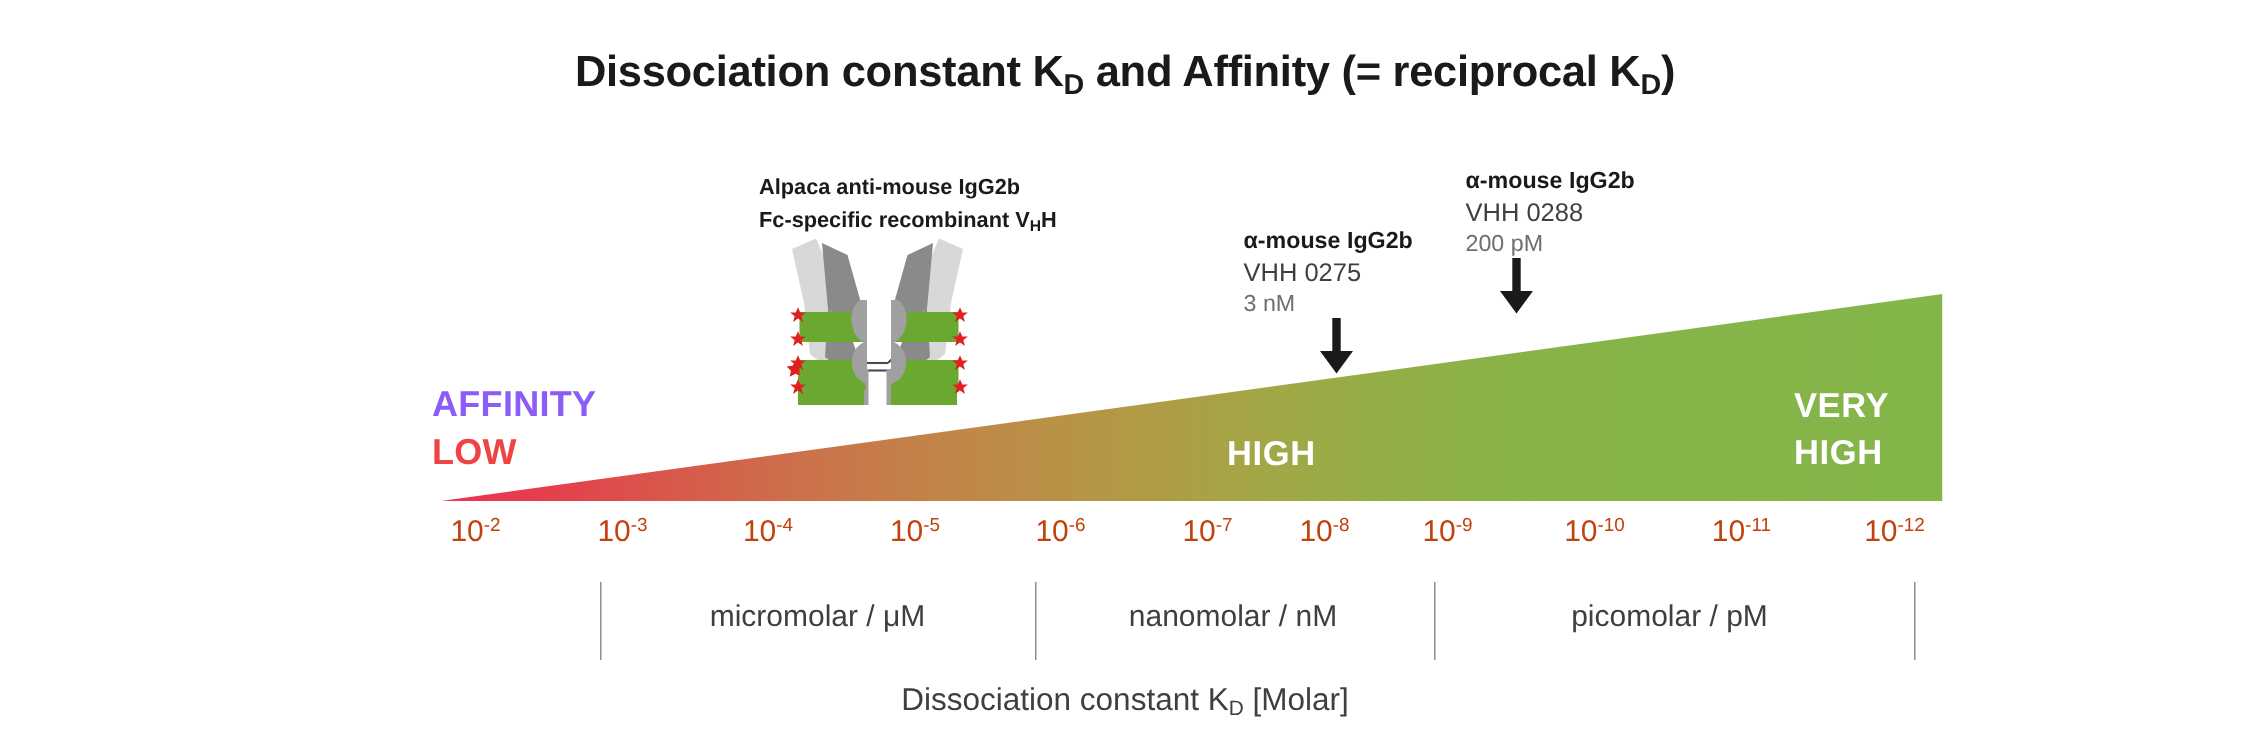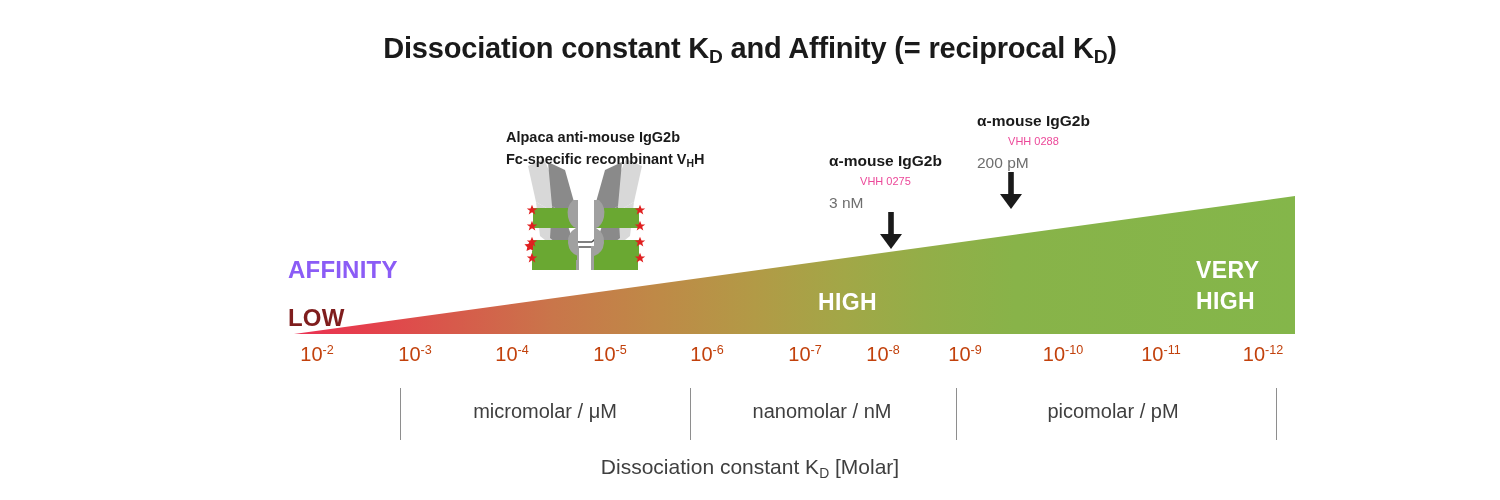--- a/index.html
+++ b/index.html
@@ -30,41 +30,41 @@
 
   
   .wedge-label {
     position: absolute; font-weight: bold; white-space: nowrap;
   }
   #affinity-word {
     left: 288px; top: 256px;
     font-size: 24px; color: #8b5cf6; letter-spacing: 0.2px;
   }
   #low-word {
-    left: 288px; top: 304px;
-    font-size: 24px; color: #7f1d1d; letter-spacing: 0.2px;
+    left: 288px; top: 288px;
+    font-size: 24px; color: #ef4444; letter-spacing: 0.2px;
   }
   #high-word {
     left: 818px; top: 289px;
     font-size: 23px; color: #ffffff; letter-spacing: 0.4px;
   }
   #veryhigh-word {
     left: 1196px; top: 255px;
     font-size: 23px; color: #ffffff; letter-spacing: 0.4px;
     line-height: 31px; text-align: left;
   }
 
   
   .annot { position: absolute; white-space: nowrap; }
   .annot .l1 { font-size: 15.5px; font-weight: bold; color: #1a1a1a; line-height: 21px; }
-  .annot .l2 { font-size: 11px; color: #ec4899; line-height: 21px; text-align: center; }
+  .annot .l2 { font-size: 17px; color: #404040; line-height: 21px; }
   .annot .l3 { font-size: 15.5px; color: #6e6e6e; line-height: 21px; }
 
   #annot-ab { left: 506px; top: 114px; }
-  #annot-ab .a1 { font-size: 14.5px; font-weight: bold; color: #1a1a1a; line-height: 22px; margin-top: 12px; }
+  #annot-ab .a1 { font-size: 14.5px; font-weight: bold; color: #1a1a1a; line-height: 22px; }
   #annot-ab .a2 { font-size: 14.5px; font-weight: bold; color: #1a1a1a; line-height: 22px; }
   .subsm { font-size: 0.72em; vertical-align: -0.3em; font-weight: bold; }
 
   #annot-0275 { left: 829px; top: 150px; }
   #annot-0288 { left: 977px; top: 110px; }
 
   
   .arrow { position: absolute; }
 
   

